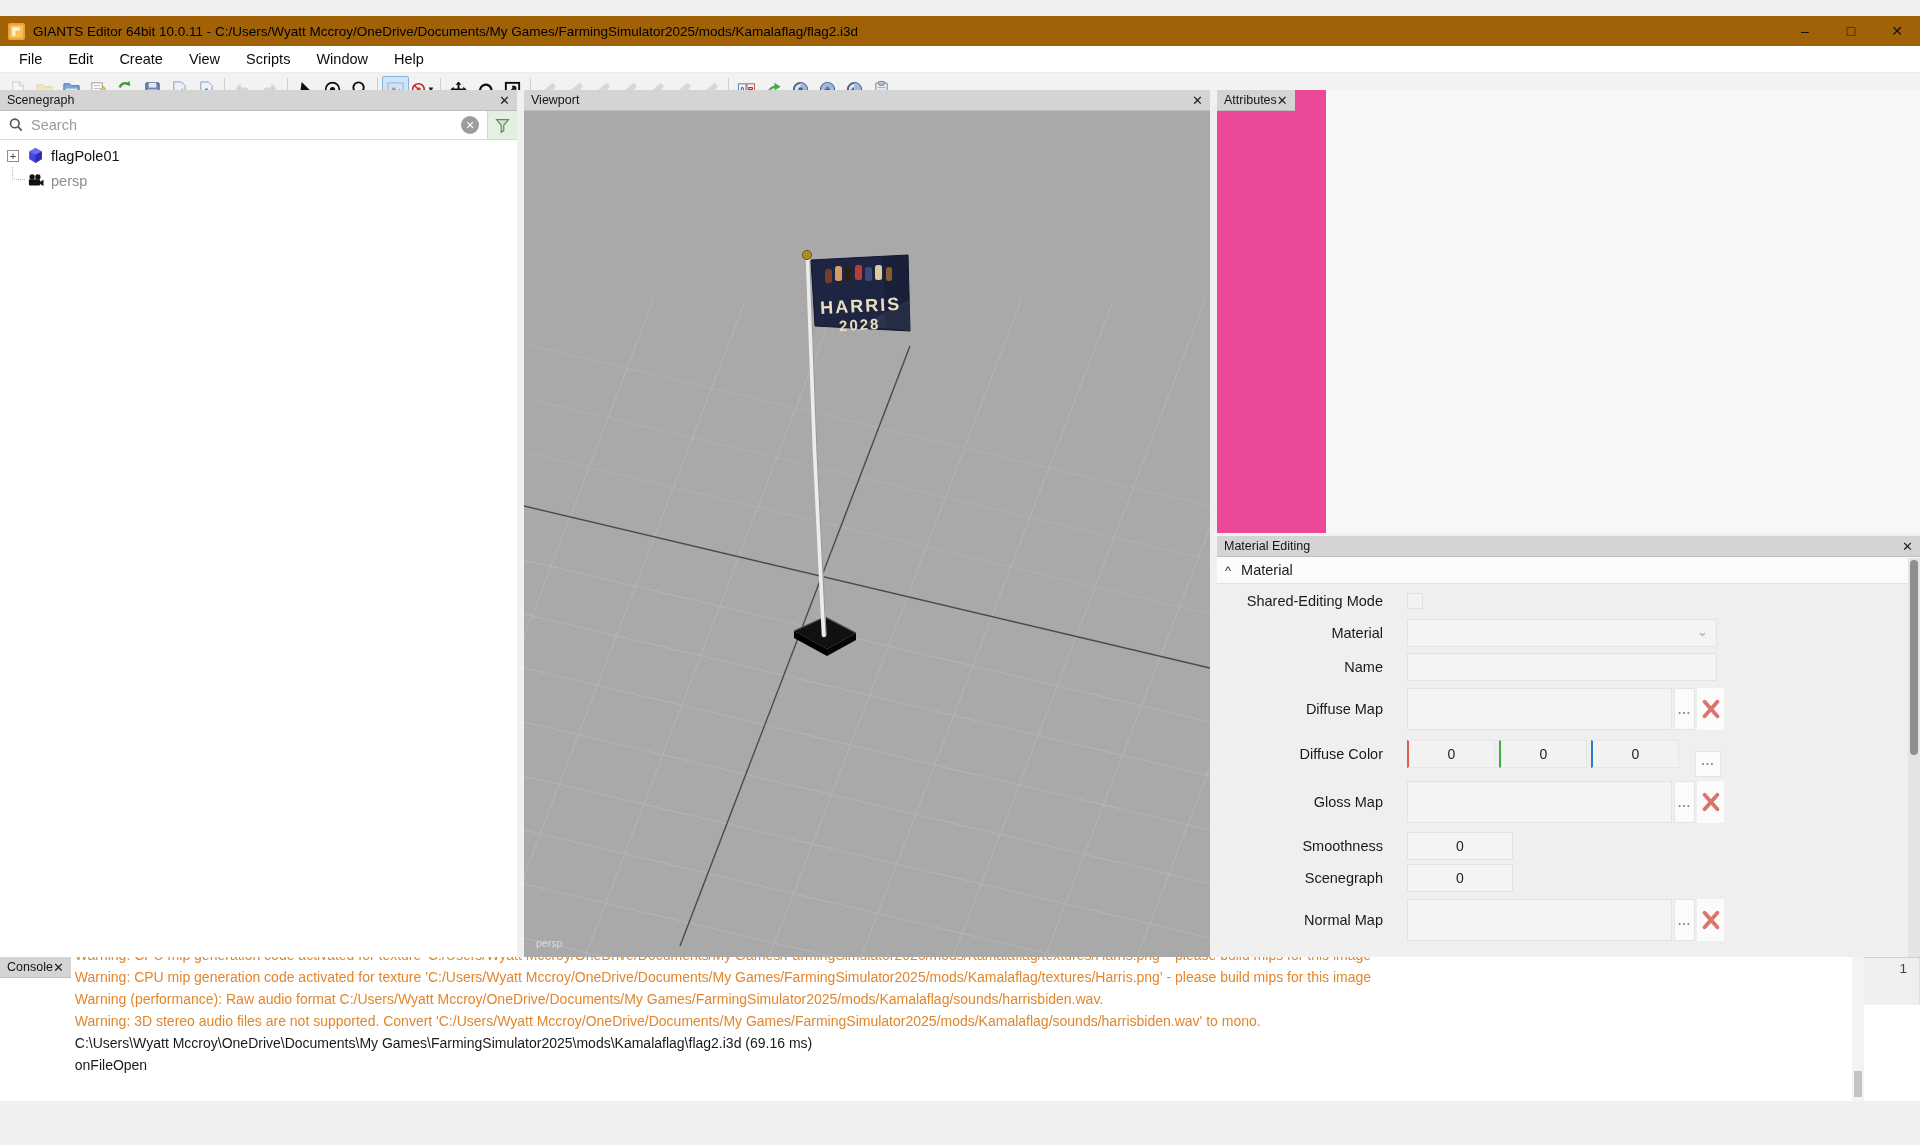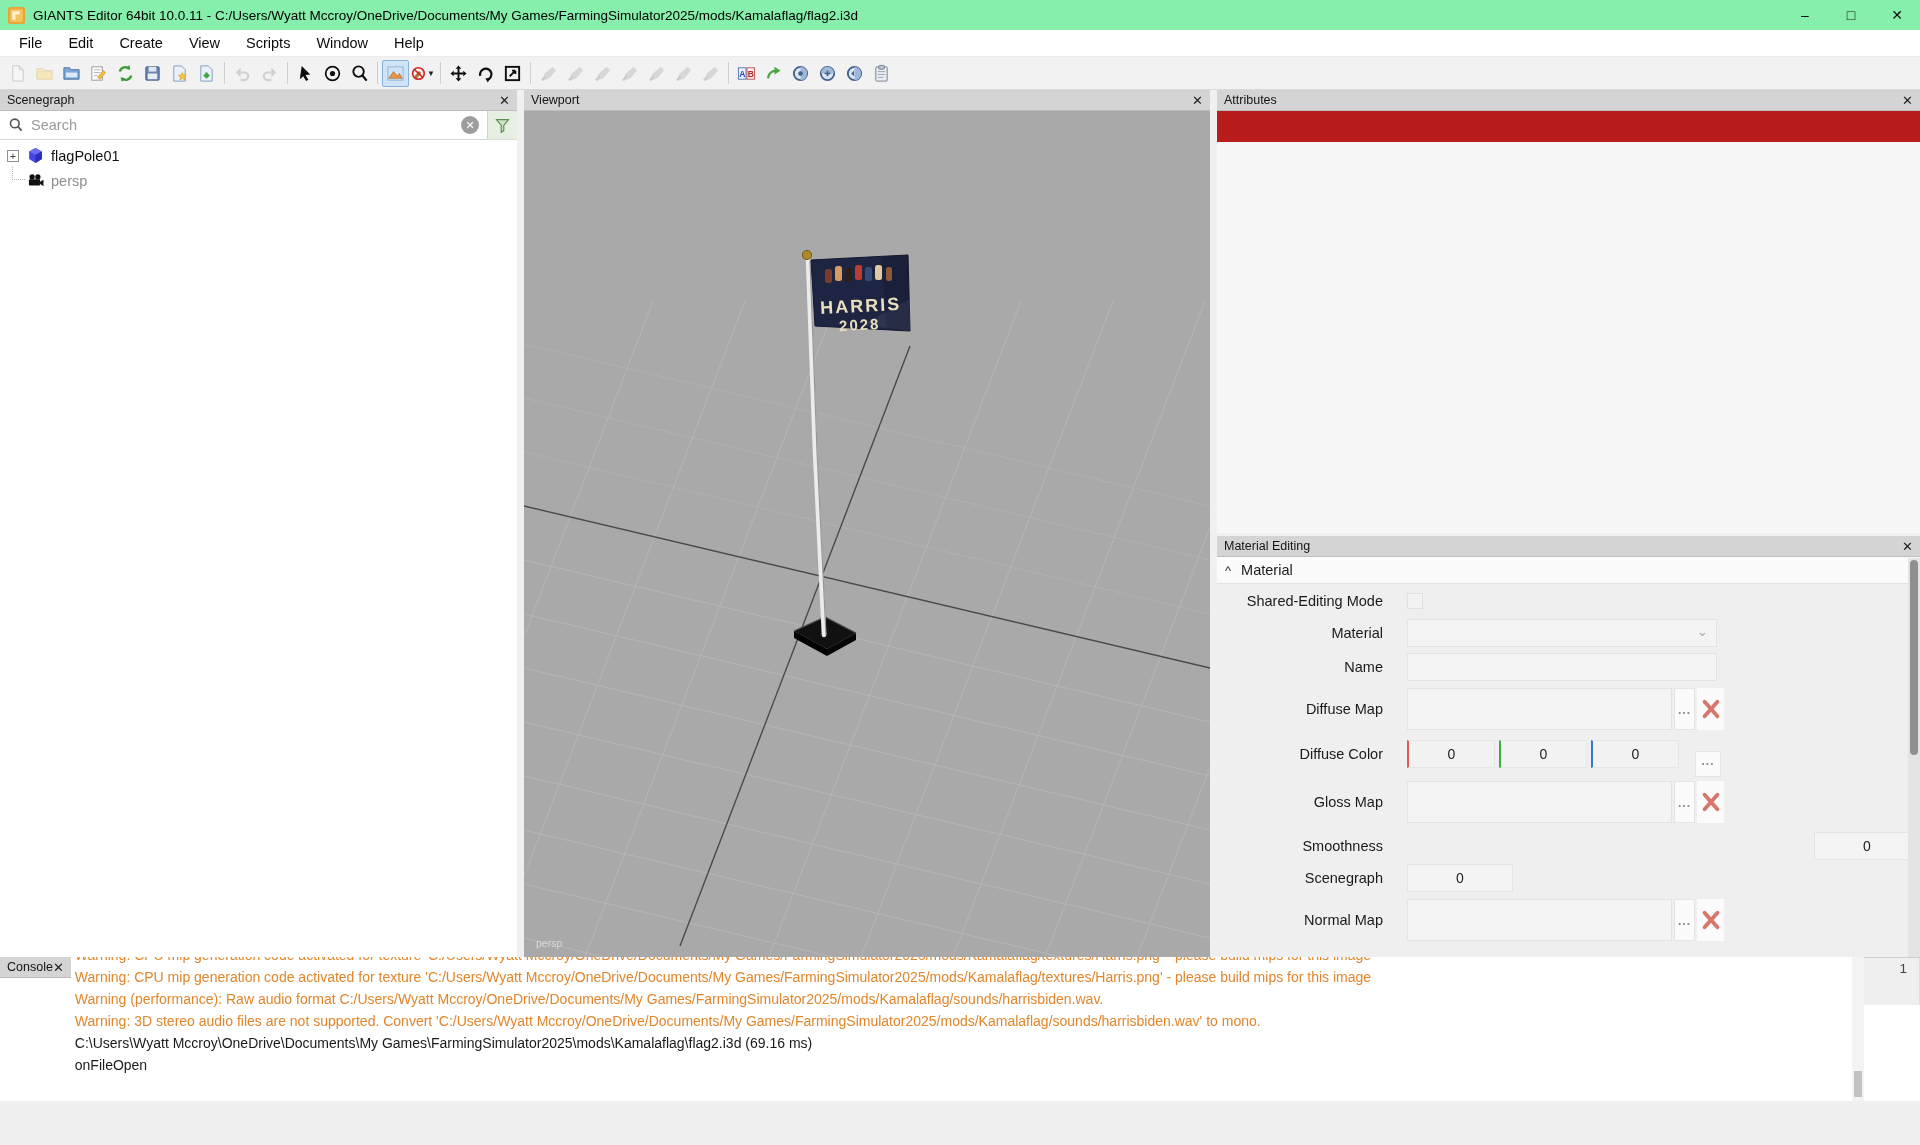--- a/index.html
+++ b/index.html
@@ -1,20 +1,20 @@
 <!DOCTYPE html>
 <html><head>
 <meta charset="utf-8">
 <style>
   * { margin:0; padding:0; box-sizing:border-box; }
   html,body { width:1920px; height:1145px; overflow:hidden; }
   body { font-family:"Liberation Sans", sans-serif; background:#f0f0f0; position:relative; color:#111; }
 
   
-  #titlebar { height:30px; background:#86efac; display:flex; align-items:center; padding-left:8px; }
+  #titlebar { height:30px; background:#a16207; display:flex; align-items:center; padding-left:8px;margin-top:16px; }
   #titlebar .app-icon { width:17px; height:17px; margin-right:8px; flex:0 0 auto; }
   #titlebar .title-text { font-size:13.5px; color:#000; white-space:nowrap; }
   #win-controls { margin-left:auto; display:flex; height:100%; }
   #win-controls .wbtn { width:46px; height:100%; display:flex; align-items:center; justify-content:center; font-size:14px; color:#111; }
 
   
   #menubar { height:27px; background:#ffffff; display:flex; align-items:stretch; padding-left:6px; border-bottom:1px solid #ececec; }
   .menu-item { padding:0 13px; font-size:14.5px; line-height:26px; color:#0b0b0b; cursor:default; }
 
   
@@ -46,21 +46,21 @@
   .tree-label.dim { color:#8d8d8d; }
   #tree-guide { position:absolute; left:12px; top:27px; width:13px; height:13px; border-left:1px dotted #b8b8b8; border-bottom:1px dotted #b8b8b8; }
 
   .col-gap { width:7px; background:#f0f0f0; }
 
   #viewport-panel { width:686px; display:flex; flex-direction:column; }
   #viewport-canvas { flex:1; background:#a9a9a9; position:relative; overflow:hidden; }
   #viewport-canvas svg { display:block; }
 
   #right-col { width:703px; display:flex; flex-direction:column; }
-  #attributes-panel { height:443px; display:flex; flex-direction:column; background:#b91c1c;gap:31px; }
+  #attributes-panel { height:443px; display:flex; flex-direction:row; background:#ec4899;gap:31px; }
   #attributes-body { flex:1; background:#f7f7f7; }
   .row-gap { height:3px; background:#f0f0f0; }
   #material-panel { flex:1; display:flex; flex-direction:column; background:#efefef; overflow:hidden; position:relative; }
   #material-body { flex:1; overflow:hidden; padding-bottom:2px; }
   #mat-section { height:27px; background:#fbfbfb; border-bottom:1px solid #e2e2e2; display:flex; align-items:center; font-size:14.5px; color:#1a1a1a; padding-left:8px; }
   #mat-section .caret { font-size:13px; margin-right:10px; color:#333; }
   .mat-row { display:flex; align-items:center; margin-top:7px; padding-left:8px; }
   .mat-label { width:158px; text-align:right; font-size:14.5px; color:#1a1a1a; margin-right:24px; flex:0 0 auto; }
   .mat-input { background:#f4f4f4; border:1px solid #e3e3e3; height:28px; width:310px; }
   .mat-input.map { height:42px; width:265px; }
@@ -507,21 +507,21 @@
           <span class="mat-label">Gloss Map</span>
           <div class="mat-input map"></div>
           <span class="dots-btn">...</span>
           <span class="red-x">
             <svg viewBox="0 0 24 24">
                 <path d="M5 4 L19 20 M19 4 L5 20" stroke="#d9756b" stroke-width="4.2" stroke-linecap="round" fill="none"></path>
               </svg>
           </span>
         </div>
 
-        <div class="mat-row" style="margin-top:9px;justify-content:space-between;">
+        <div class="mat-row" style="margin-top:9px;">
           <span class="mat-label">Smoothness</span>
           <div class="mat-input small">0</div>
         </div>
 
         <div class="mat-row" style="margin-top:4px;">
           <span class="mat-label">Scenegraph</span>
           <div class="mat-input small">0</div>
         </div>
 
         <div class="mat-row" style="margin-top:7px;">

